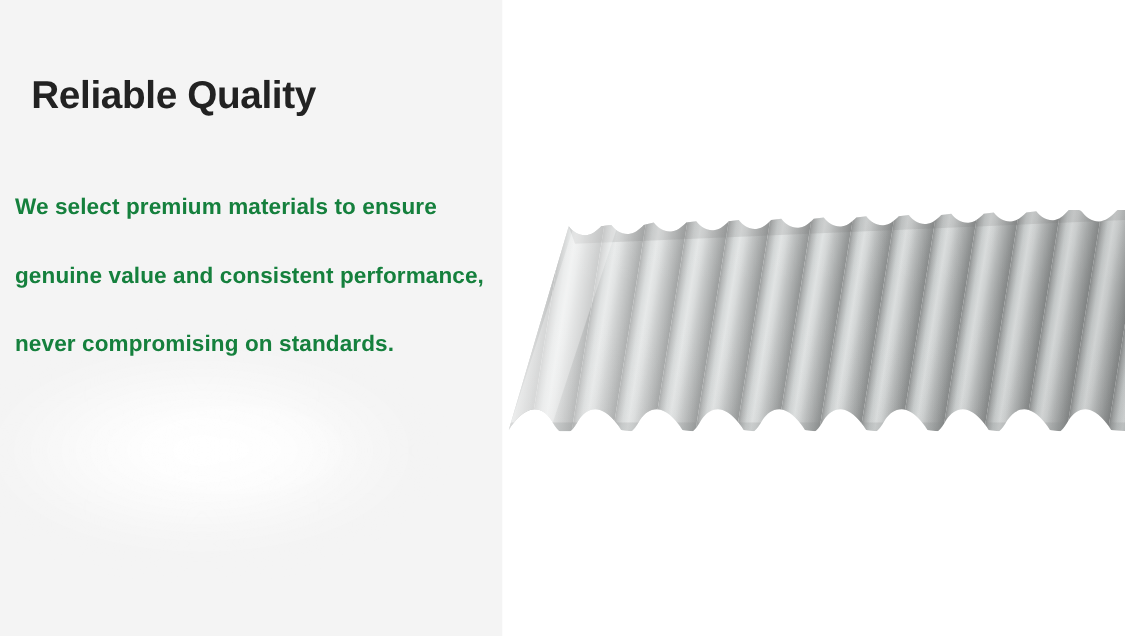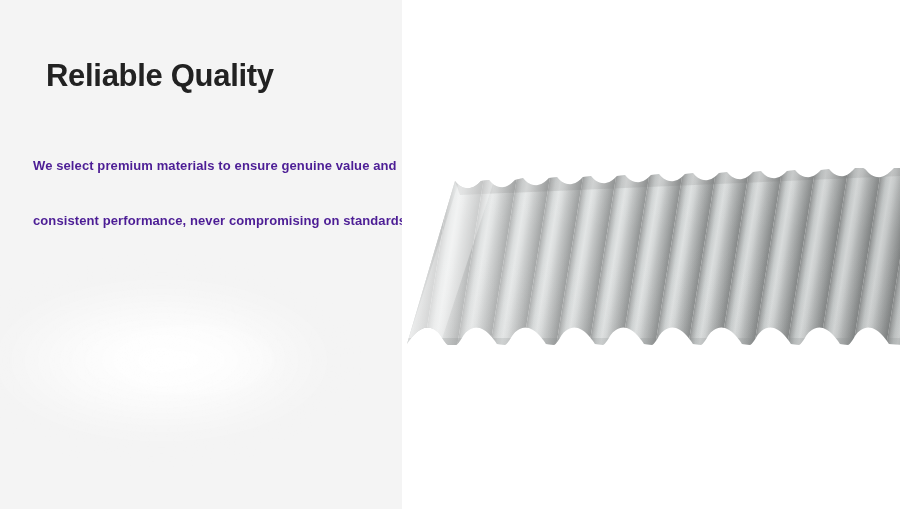--- a/index.html
+++ b/index.html
@@ -57,21 +57,20 @@
     filter: blur(10px);
     pointer-events: none;
   }
 
   #panel-content {
     position: absolute;
     left: 0;
     top: 0;
     width: 402px;
     height: 509px;
-    margin-left: 21px;
   }
 
   #heading {
     position: absolute;
     left: 25px;
     top: 59px;
     margin: 0;
     font-size: 31px;
     font-weight: bold;
     letter-spacing: -0.3px;
@@ -79,23 +78,23 @@
     line-height: 1.1;
     white-space: nowrap;
   }
 
   #body-copy {
     position: absolute;
     left: 12px;
     top: 138px;
     width: 380px;
     margin: 0;
-    font-size: 13px;
+    font-size: 18px;
     font-weight: bold;
-    color: #4c1d95;
+    color: #15803d;
     line-height: 55px;
     letter-spacing: 0.1px;
   }
 
   
   #image-area {
     position: absolute;
     left: 402px;
     top: 0;
     width: 498px;

